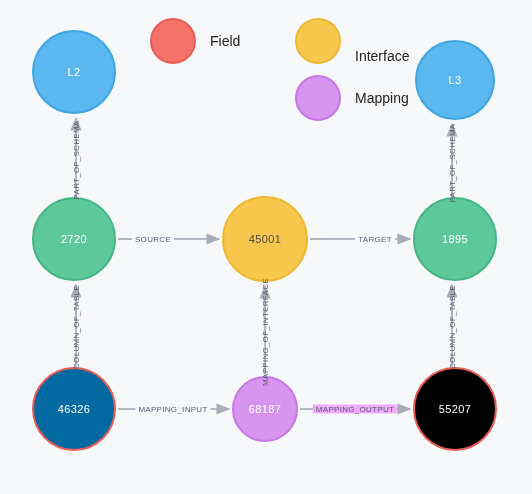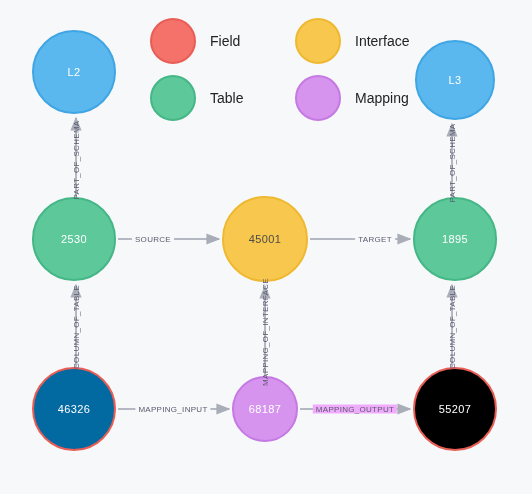--- a/index.html
+++ b/index.html
@@ -123,43 +123,39 @@
       <g>
         <line x1="300" y1="409" x2="410" y2="409" stroke="#b3b8c2" stroke-width="2" marker-end="url(#arrow)"></line>
       </g>
     </svg>
 
   <div class="legend">
       <div class="legend-item" style="left: 0px; top: 0px;">
         <span class="legend-swatch" style="background: rgb(244, 114, 106); border: 2px solid rgb(232, 93, 85);"></span>
         <span class="legend-label">Field</span>
       </div>
-      <div class="legend-item" style="left: 145px; top: 0px;">
+      <div class="legend-item" style="left: 145px; top: 0px; align-items: flex-end;">
         <span class="legend-swatch" style="background: rgb(248, 200, 78); border: 2px solid rgb(238, 185, 49);"></span>
         <span class="legend-label">Interface</span>
-      </div>
-      <div class="legend-item" style="left: 0px; top: 57px;">
-        <span class="legend-swatch" style="background: rgb(93, 201, 154); border: 2px solid rgb(69, 182, 133);"></span>
-        <span class="legend-label">Table</span>
       </div>
       <div class="legend-item" style="left: 145px; top: 57px;">
         <span class="legend-swatch" style="background: rgb(214, 148, 238); border: 2px solid rgb(197, 121, 226);"></span>
         <span class="legend-label">Mapping</span>
       </div>
     </div>
 
   <div id="node-layer">
       <div class="node" style="left: 32px; top: 30px; width: 84px; height: 84px; background: rgb(91, 184, 239); border: 2px solid rgb(63, 165, 227);">
         <span class="node-label light">L2</span>
       </div>
       <div class="node" style="left: 415px; top: 40px; width: 80px; height: 80px; background: rgb(91, 184, 239); border: 2px solid rgb(63, 165, 227);">
         <span class="node-label light">L3</span>
       </div>
       <div class="node" style="left: 32px; top: 197px; width: 84px; height: 84px; background: rgb(93, 201, 154); border: 2px solid rgb(69, 182, 133);">
-        <span class="node-label light">2530</span>
+        <span class="node-label light">2720</span>
       </div>
       <div class="node" style="left: 222px; top: 196px; width: 86px; height: 86px; background: rgb(248, 200, 78); border: 2px solid rgb(238, 185, 49);">
         <span class="node-label dark">45001</span>
       </div>
       <div class="node" style="left: 413px; top: 197px; width: 84px; height: 84px; background: rgb(93, 201, 154); border: 2px solid rgb(69, 182, 133);">
         <span class="node-label light">1895</span>
       </div>
       <div class="node" style="left: 32px; top: 367px; width: 84px; height: 84px; background: #0369a1; border: 2px solid rgb(232, 93, 85);">
         <span class="node-label light">46326</span>
       </div>

